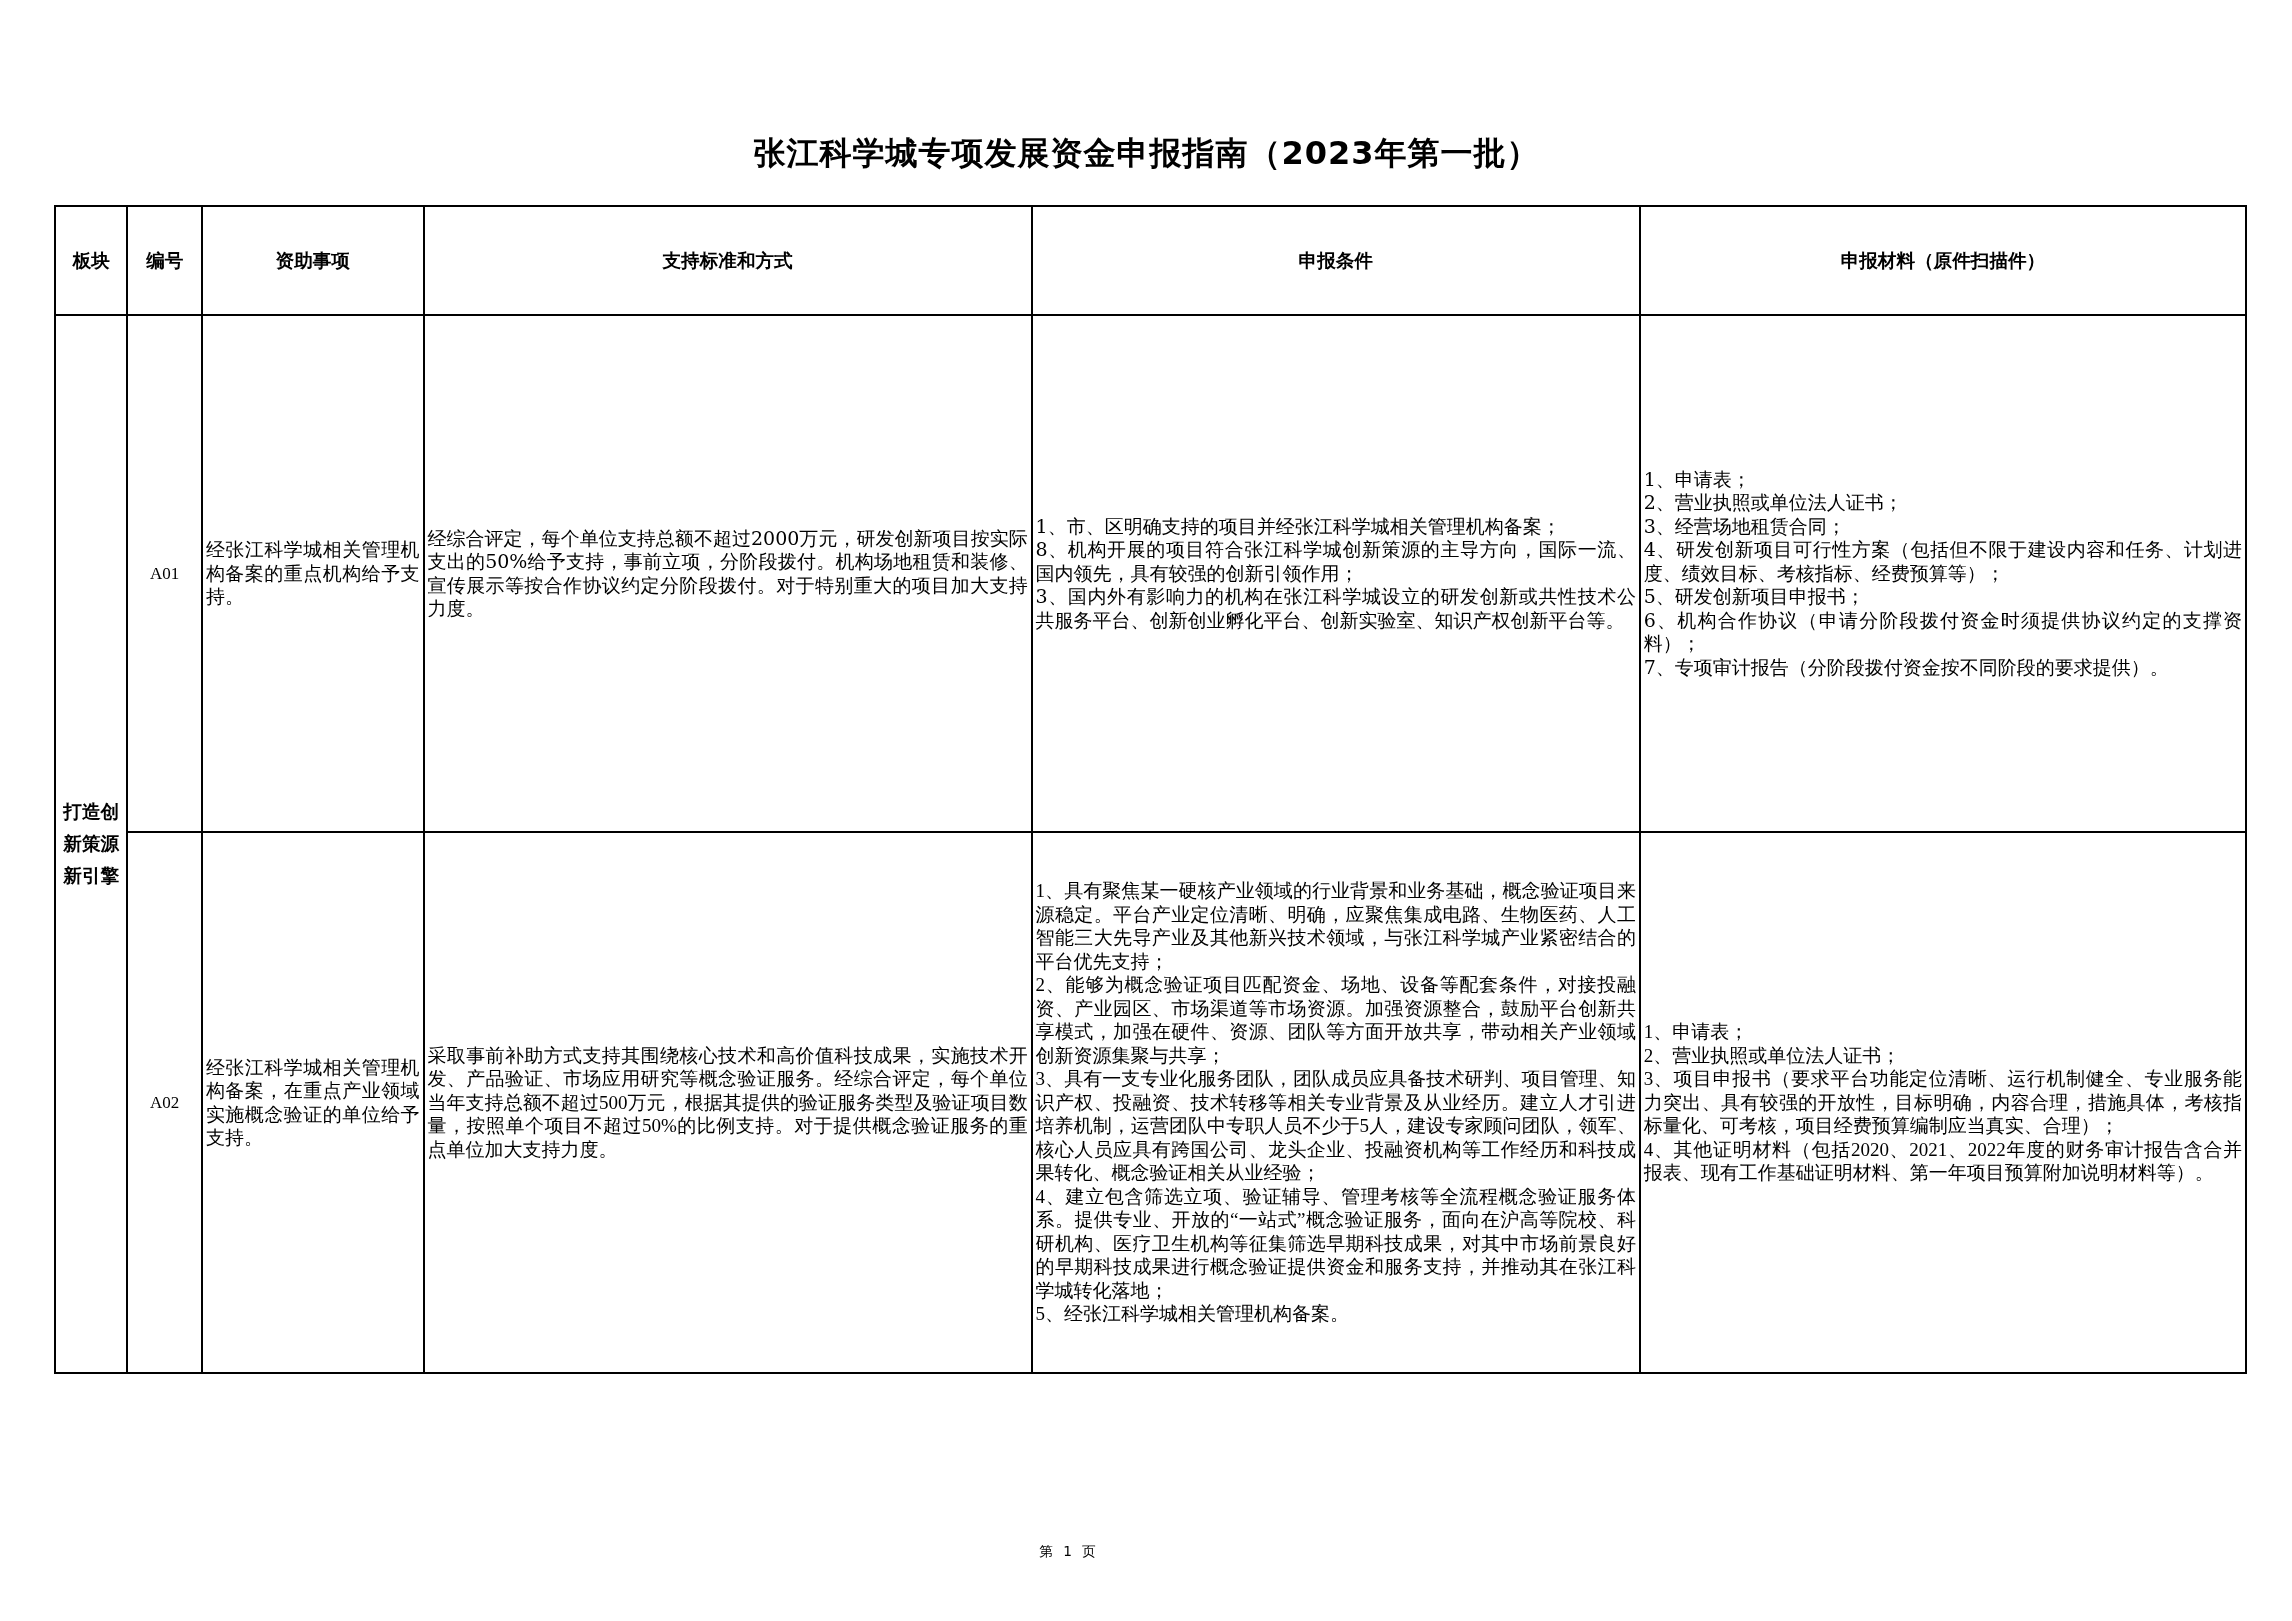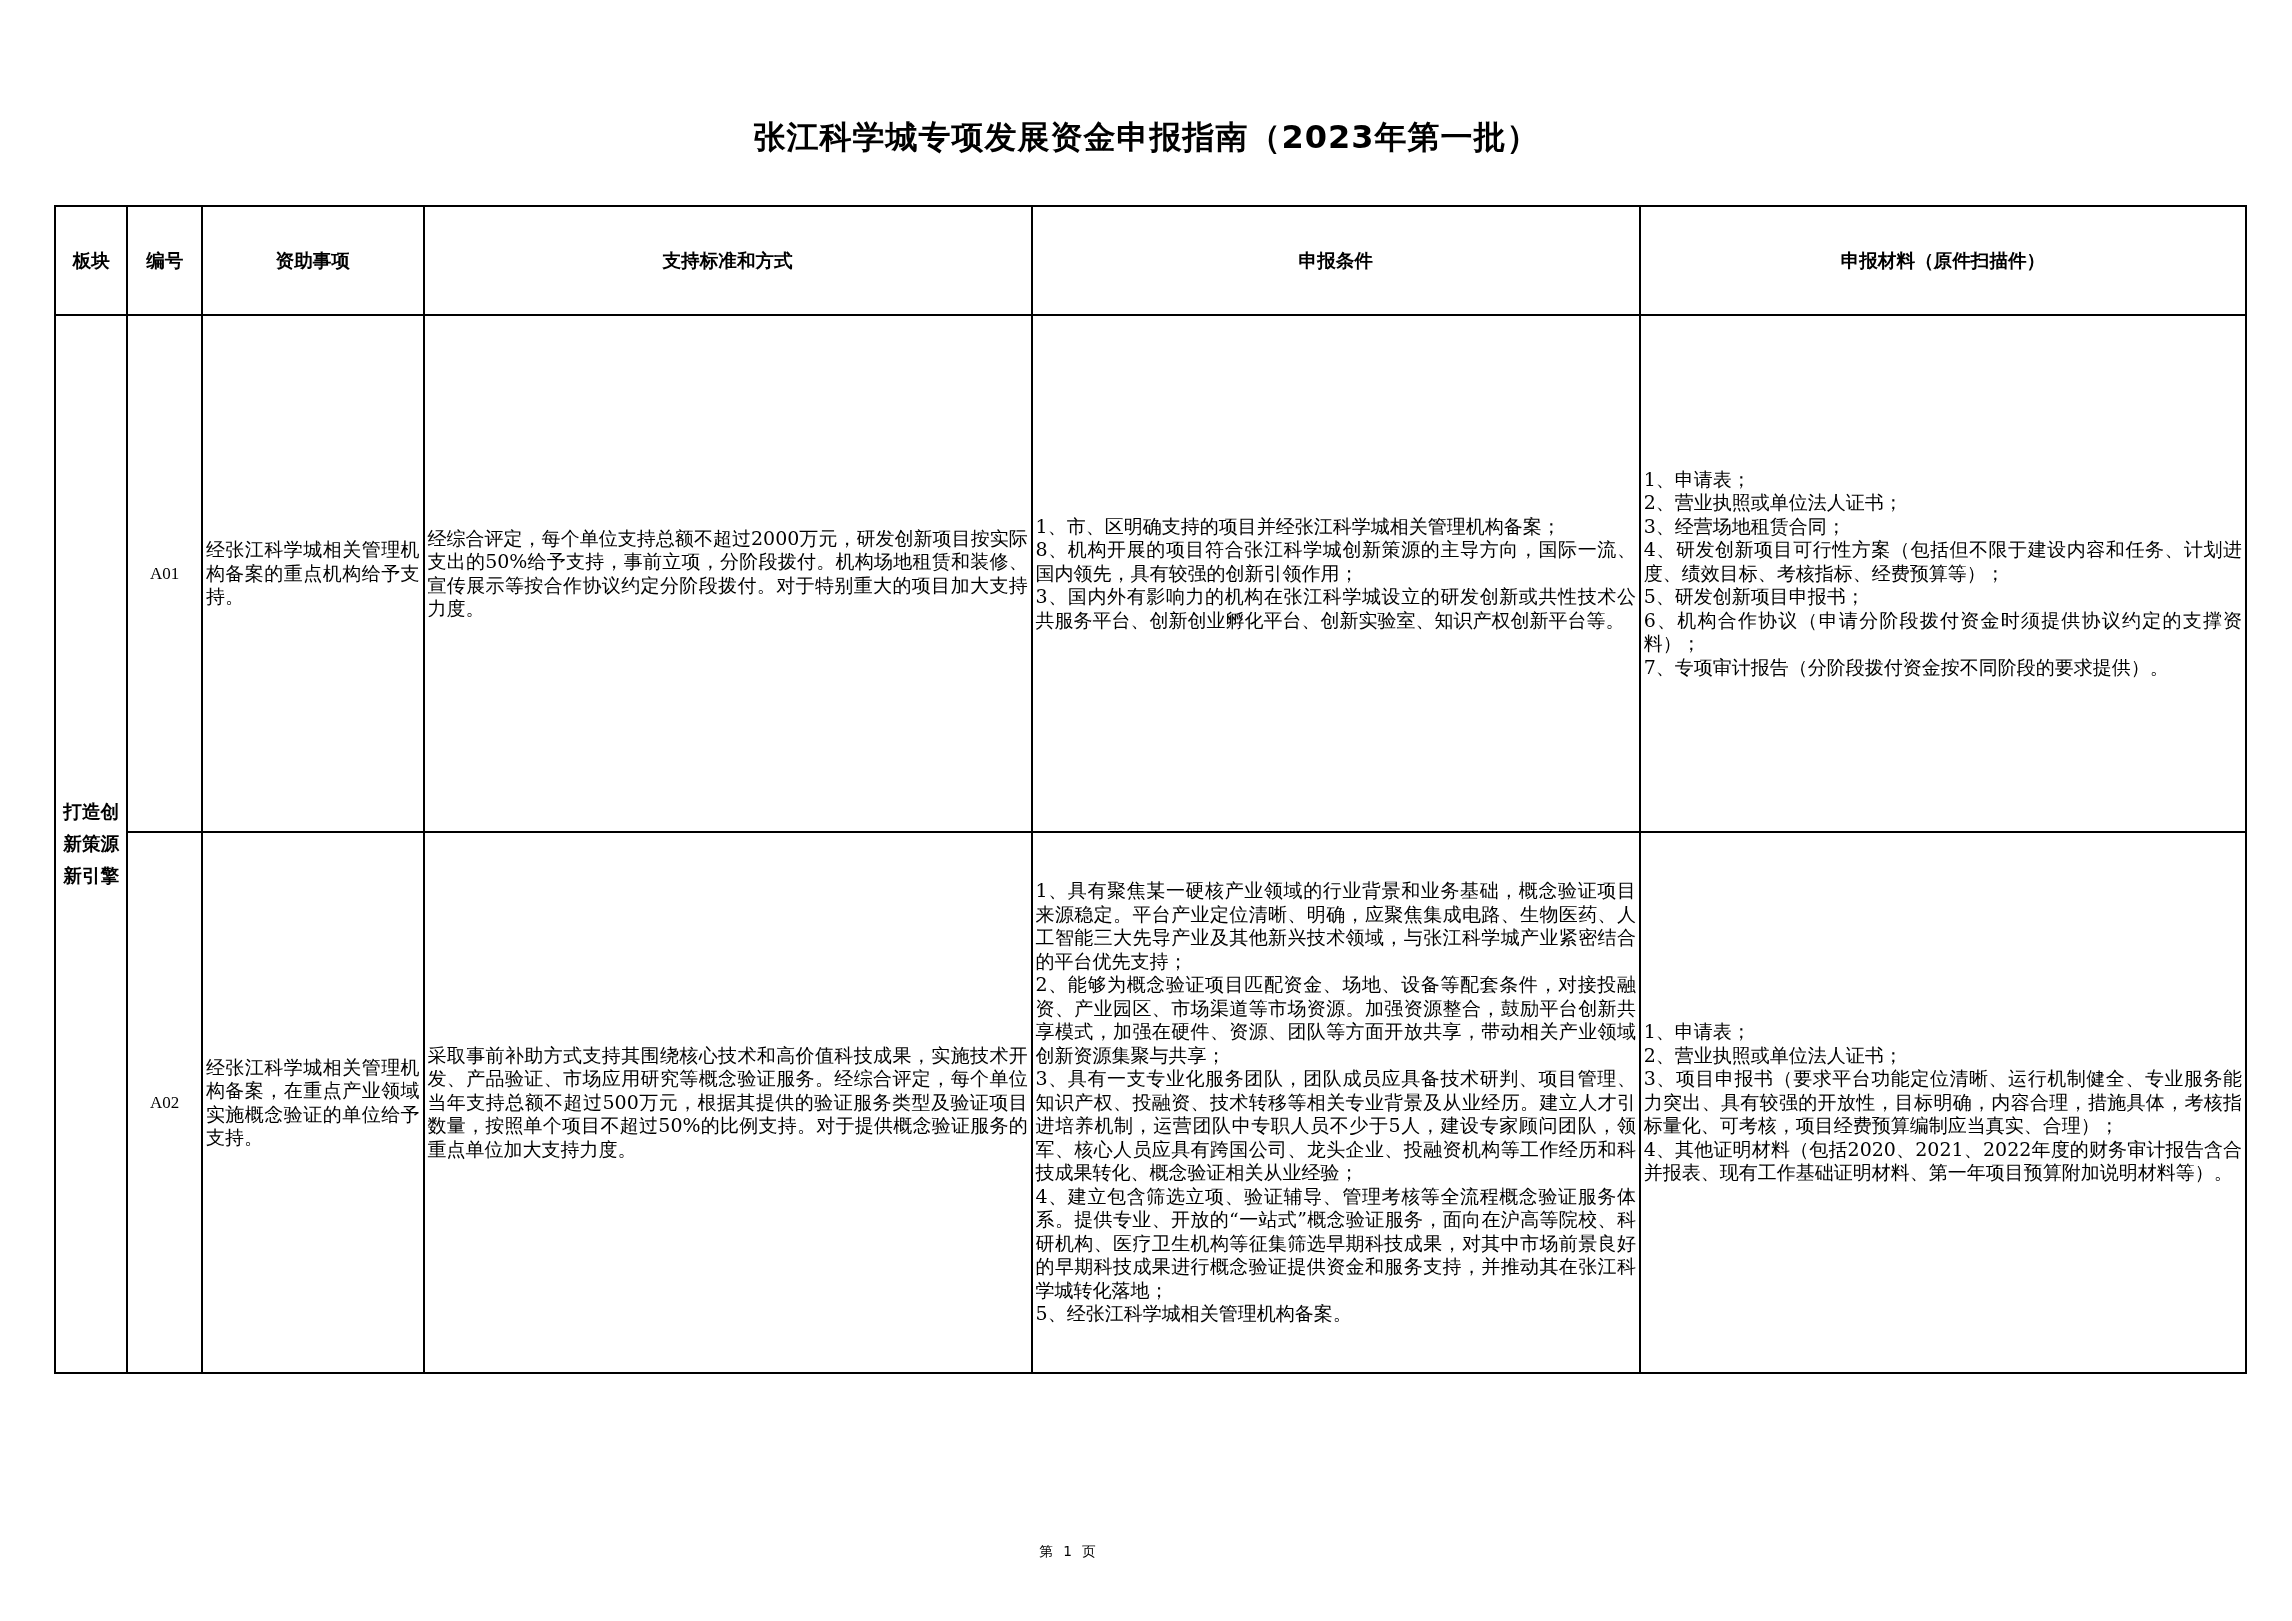--- a/index.html
+++ b/index.html
@@ -10,21 +10,21 @@
   body {
     width: 2293px;
     height: 1621px;
     position: relative;
     overflow: hidden;
     font-family: "DejaVu Serif", "Liberation Serif", serif;
     color: #000;
   }
   .page-title {
     position: absolute;
-    top: 116px;
+    top: 132px;
     left: 0;
     width: 2293px;
     text-align: center;
     font-size: 32px;
     font-weight: bold;
     letter-spacing: 1px;
     font-family: "DejaVu Sans", "Liberation Sans", sans-serif;
   }
 
   table.guide {
@@ -71,21 +71,21 @@
     font-size: 17px;
   }
   td.text-cell {
     font-size: 19px;
     line-height: 23.5px;
     text-align: justify;
     font-family: "DejaVu Serif", "Liberation Serif", serif;
     word-break: break-all;
   }
   tr.row-a01 td { height: 515px; }
-  tr.row-a02 td { height: 539px; border-top: 2.9px solid #000; }
+  tr.row-a02 td { height: 539px; border-top: 2.9px solid #000; font-family: Liberation Serif, serif; }
   .line { display: block; }
 
   .page-footer {
     position: absolute;
     top: 1543px;
     left: 0;
     width: 2135px;
     text-align: center;
     font-size: 13.7px;
     font-family: "DejaVu Sans", sans-serif;

